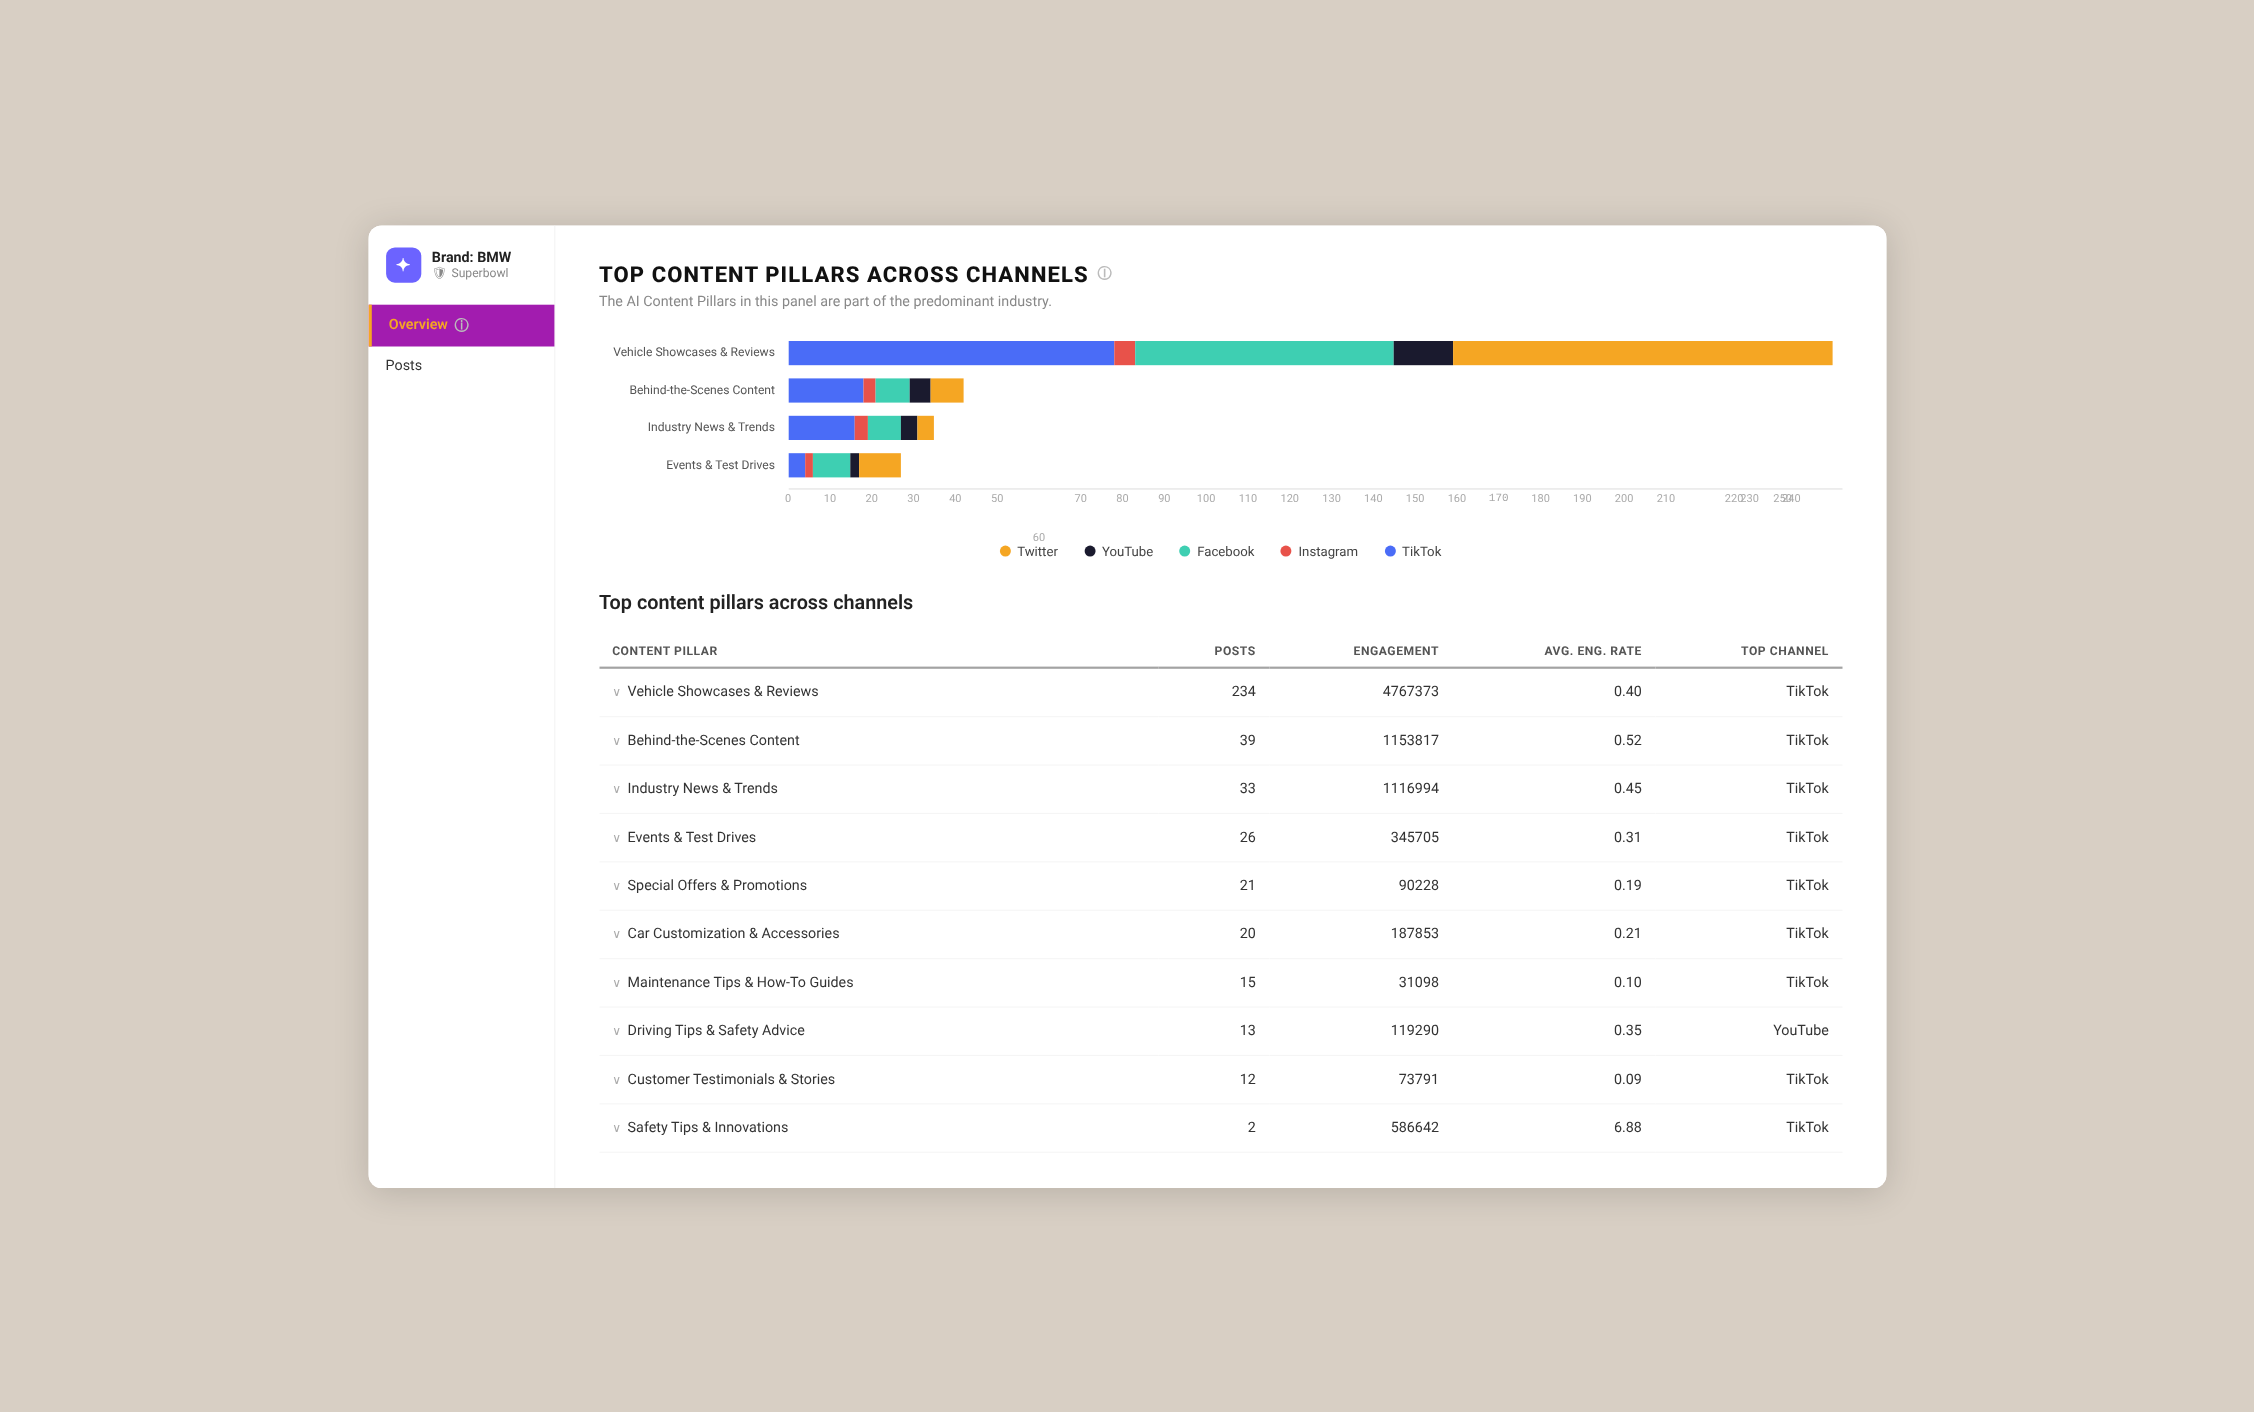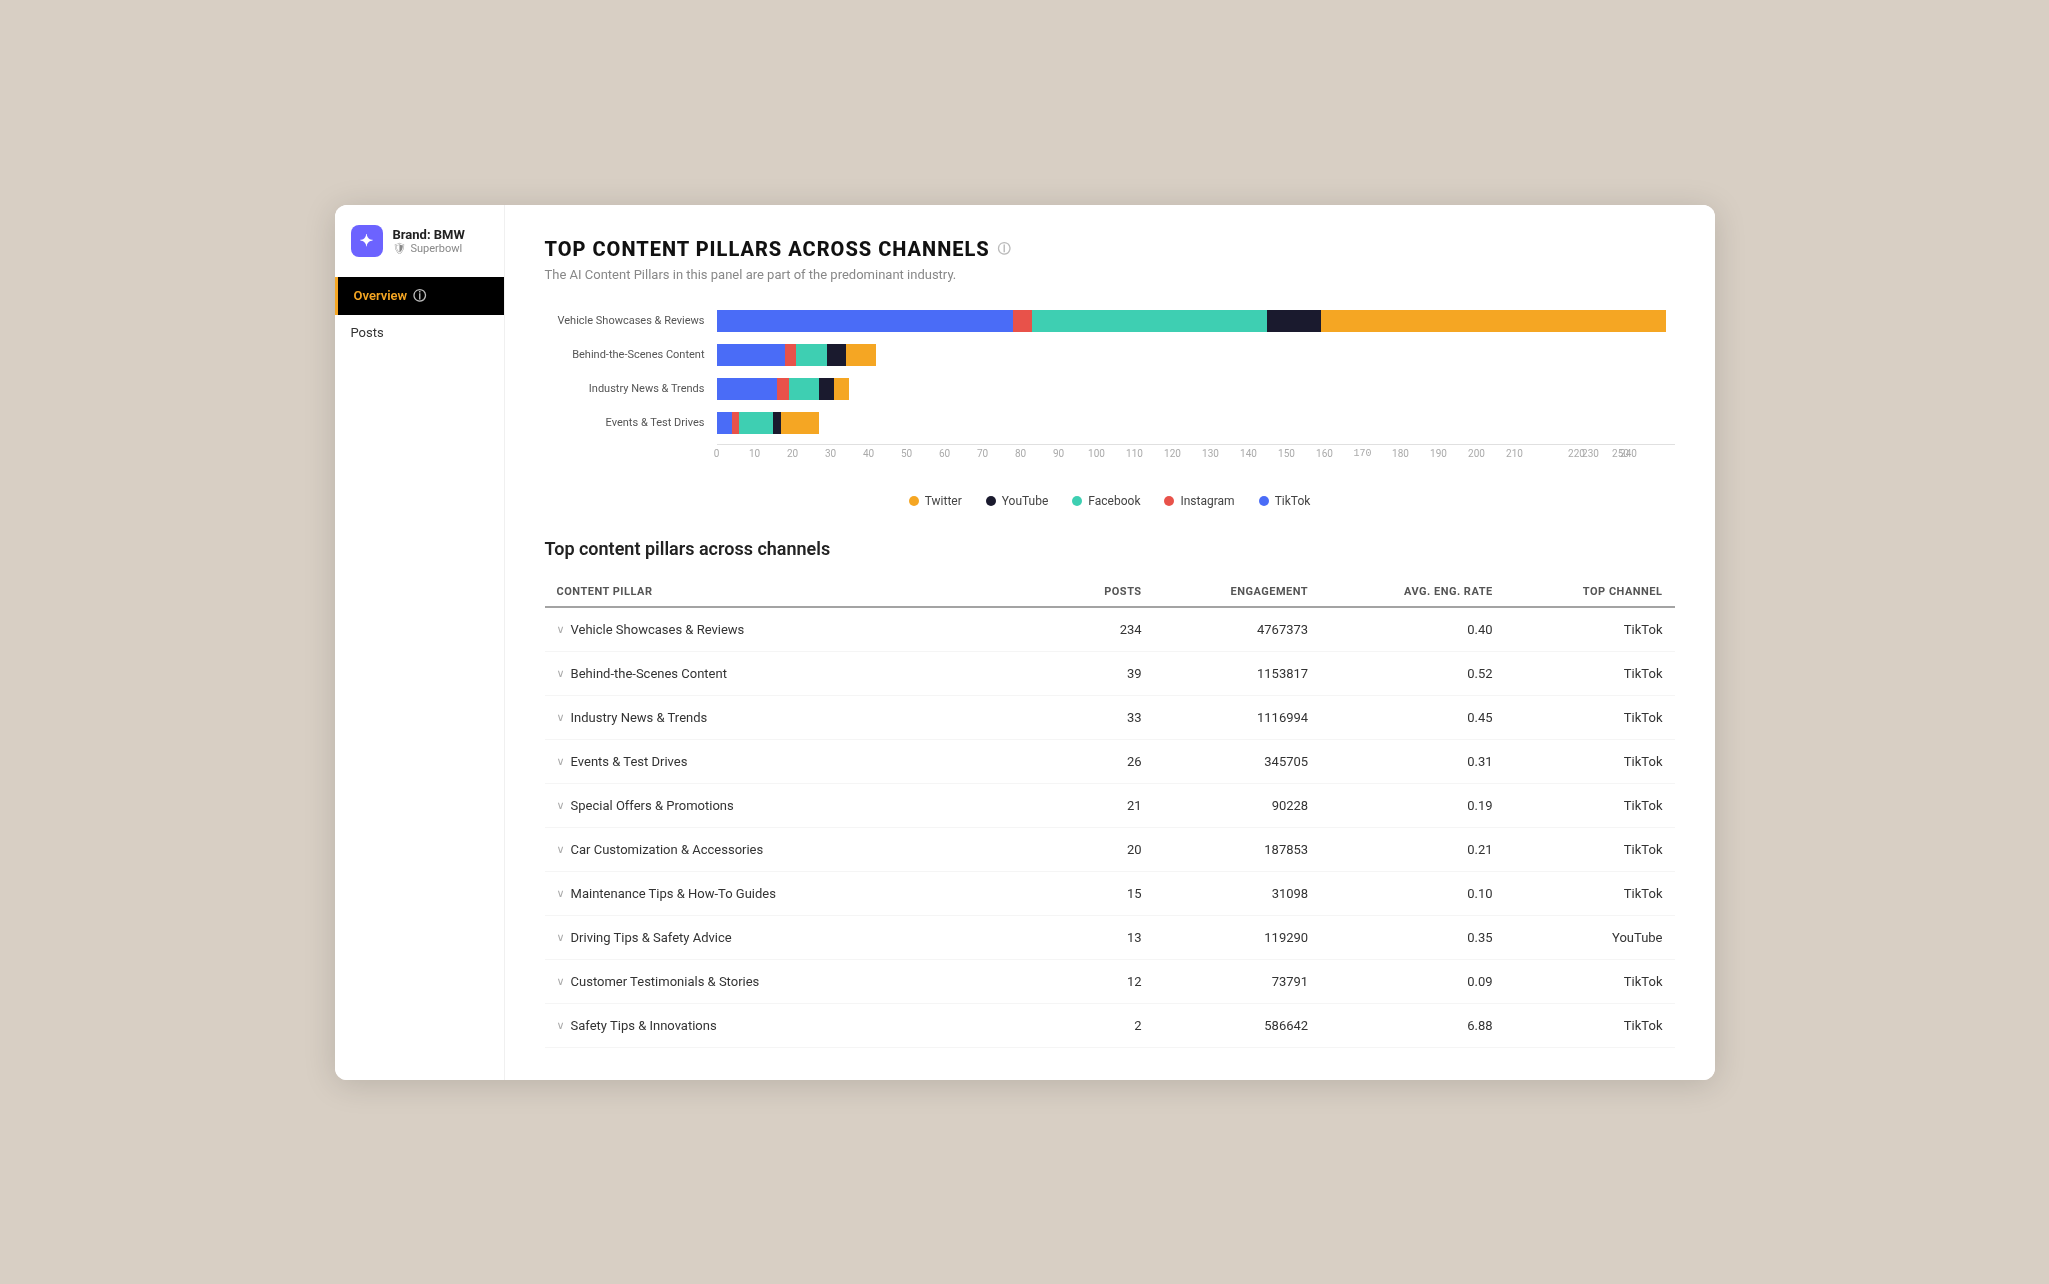--- a/index.html
+++ b/index.html
@@ -71,21 +71,21 @@
       color: #333;
       cursor: pointer;
       display: flex;
       align-items: center;
       gap: 6px;
     }
     .nav-item.active {
       color: #f5a623;
       font-weight: 600;
       border-left: 3px solid #f5a623;
-      background: #000000;
+      background: #a21caf;
     }
     
     .main {
       flex: 1;
       padding: 32px 40px;
       overflow-y: auto;
       background: #fff;
     }
     .page-title {
       font-size: 20px;
@@ -291,21 +291,21 @@
 
       <div style="position: relative; margin-left: 172px; height: 36px; margin-top: 2px;">
         <div style="position: absolute; top: 0; left: 0; right: 0; height: 1px; background: #e0e0e0;"></div>
         <div id="x-ticks" style="position: relative; height: 20px;">
             <span class="x-tick" style="left: 0px;">0</span>
             <span class="x-tick" style="left: 38px;">10</span>
             <span class="x-tick" style="left: 76px;">20</span>
             <span class="x-tick" style="left: 114px;">30</span>
             <span class="x-tick" style="left: 152px;">40</span>
             <span class="x-tick" style="left: 190px;">50</span>
-            <span class="x-tick" style="left: 228px;">60</span>
+            <span class="x-tick" style="left: 228px; margin-top: 36px;">60</span>
             <span class="x-tick" style="left: 266px;">70</span>
             <span class="x-tick" style="left: 304px;">80</span>
             <span class="x-tick" style="left: 342px;">90</span>
             <span class="x-tick" style="left: 380px;">100</span>
             <span class="x-tick" style="left: 418px;">110</span>
             <span class="x-tick" style="left: 456px;">120</span>
             <span class="x-tick" style="left: 494px;">130</span>
             <span class="x-tick" style="left: 532px;">140</span>
             <span class="x-tick" style="left: 570px;">150</span>
             <span class="x-tick" style="left: 608px;">160</span>

